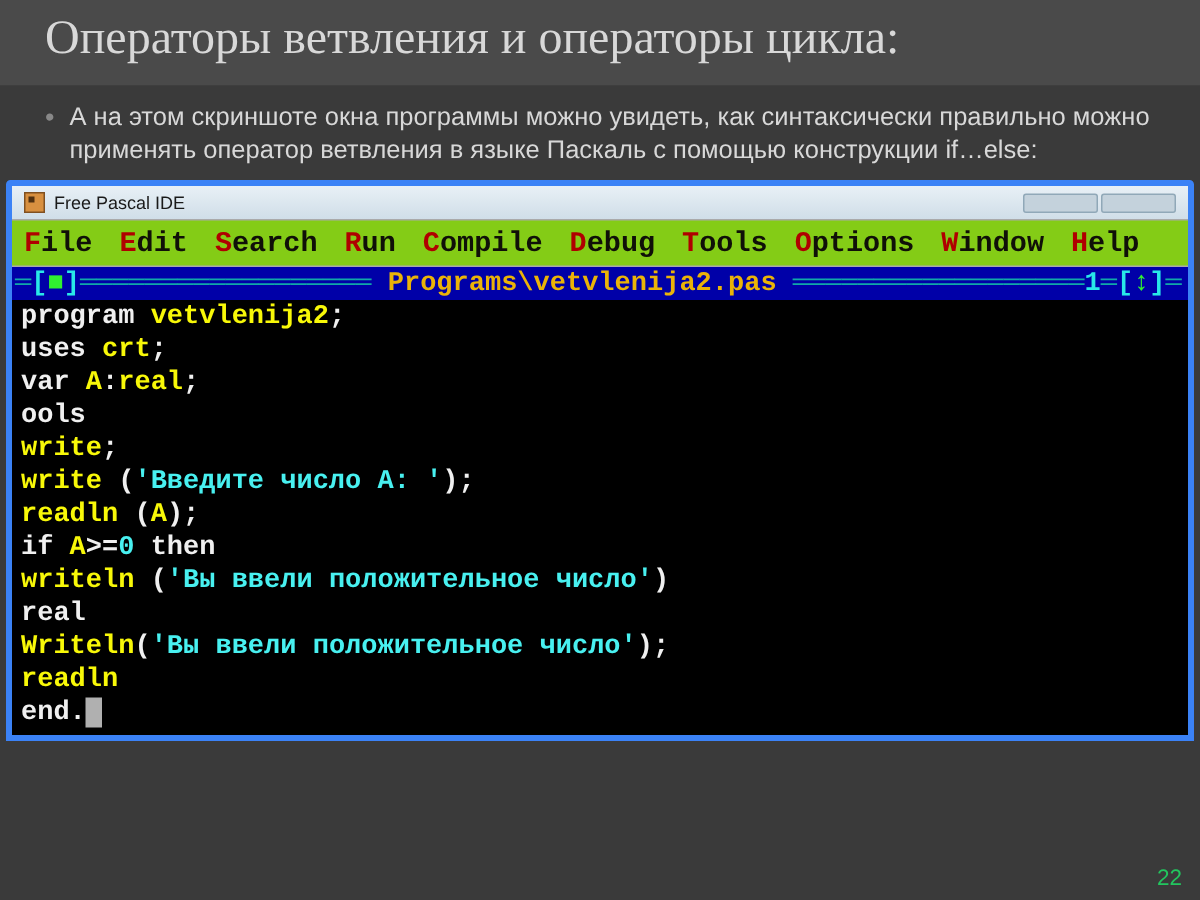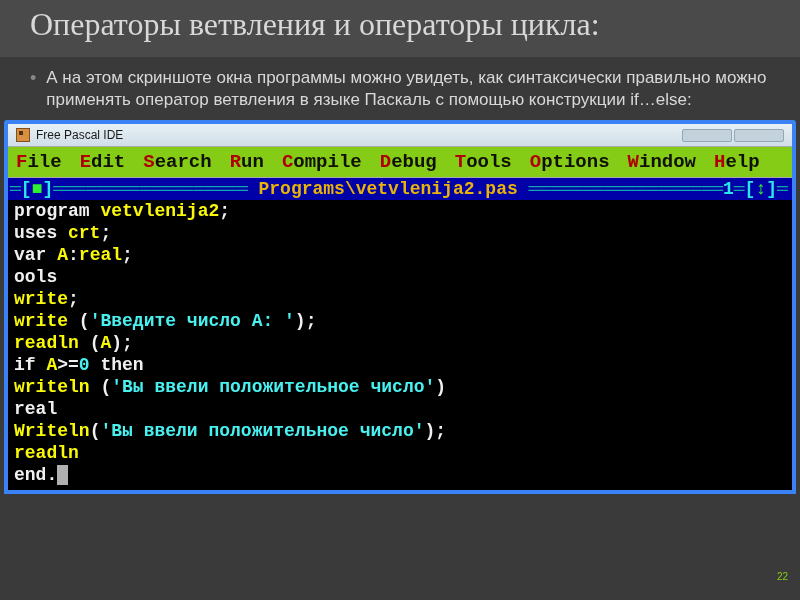--- a/index.html
+++ b/index.html
@@ -34,21 +34,21 @@
   .win-border-row .title-part { color: #eab308; }
   
   .code-area { padding: 0 6px 4px; background: #000000; }
   .code-line { white-space: pre; }
   
   .tk-white  { color: #f0f0f0; font-weight: bold; }
   .tk-yellow { color: #f8f808; font-weight: bold; }
   .tk-cyan   { color: #48f0f0; font-weight: bold; text-align: right; }
   .tk-cursor { background: #b0b0b0; color: #0000a8; }
   
-  .page-num { position: absolute; bottom: 18px; right: 12px; color: #84cc16; font-size: 10px; }
+  .page-num { position: absolute; bottom: 6px; right: 12px; color: #22c55e; font-size: 15px; }
 </style>
 </head>
 <body>
 
 <div class="slide-header">
   <div class="slide-title">Операторы ветвления и операторы цикла:</div>
 </div>
 
 <div class="slide-body">
   <div class="bullet-wrap">

